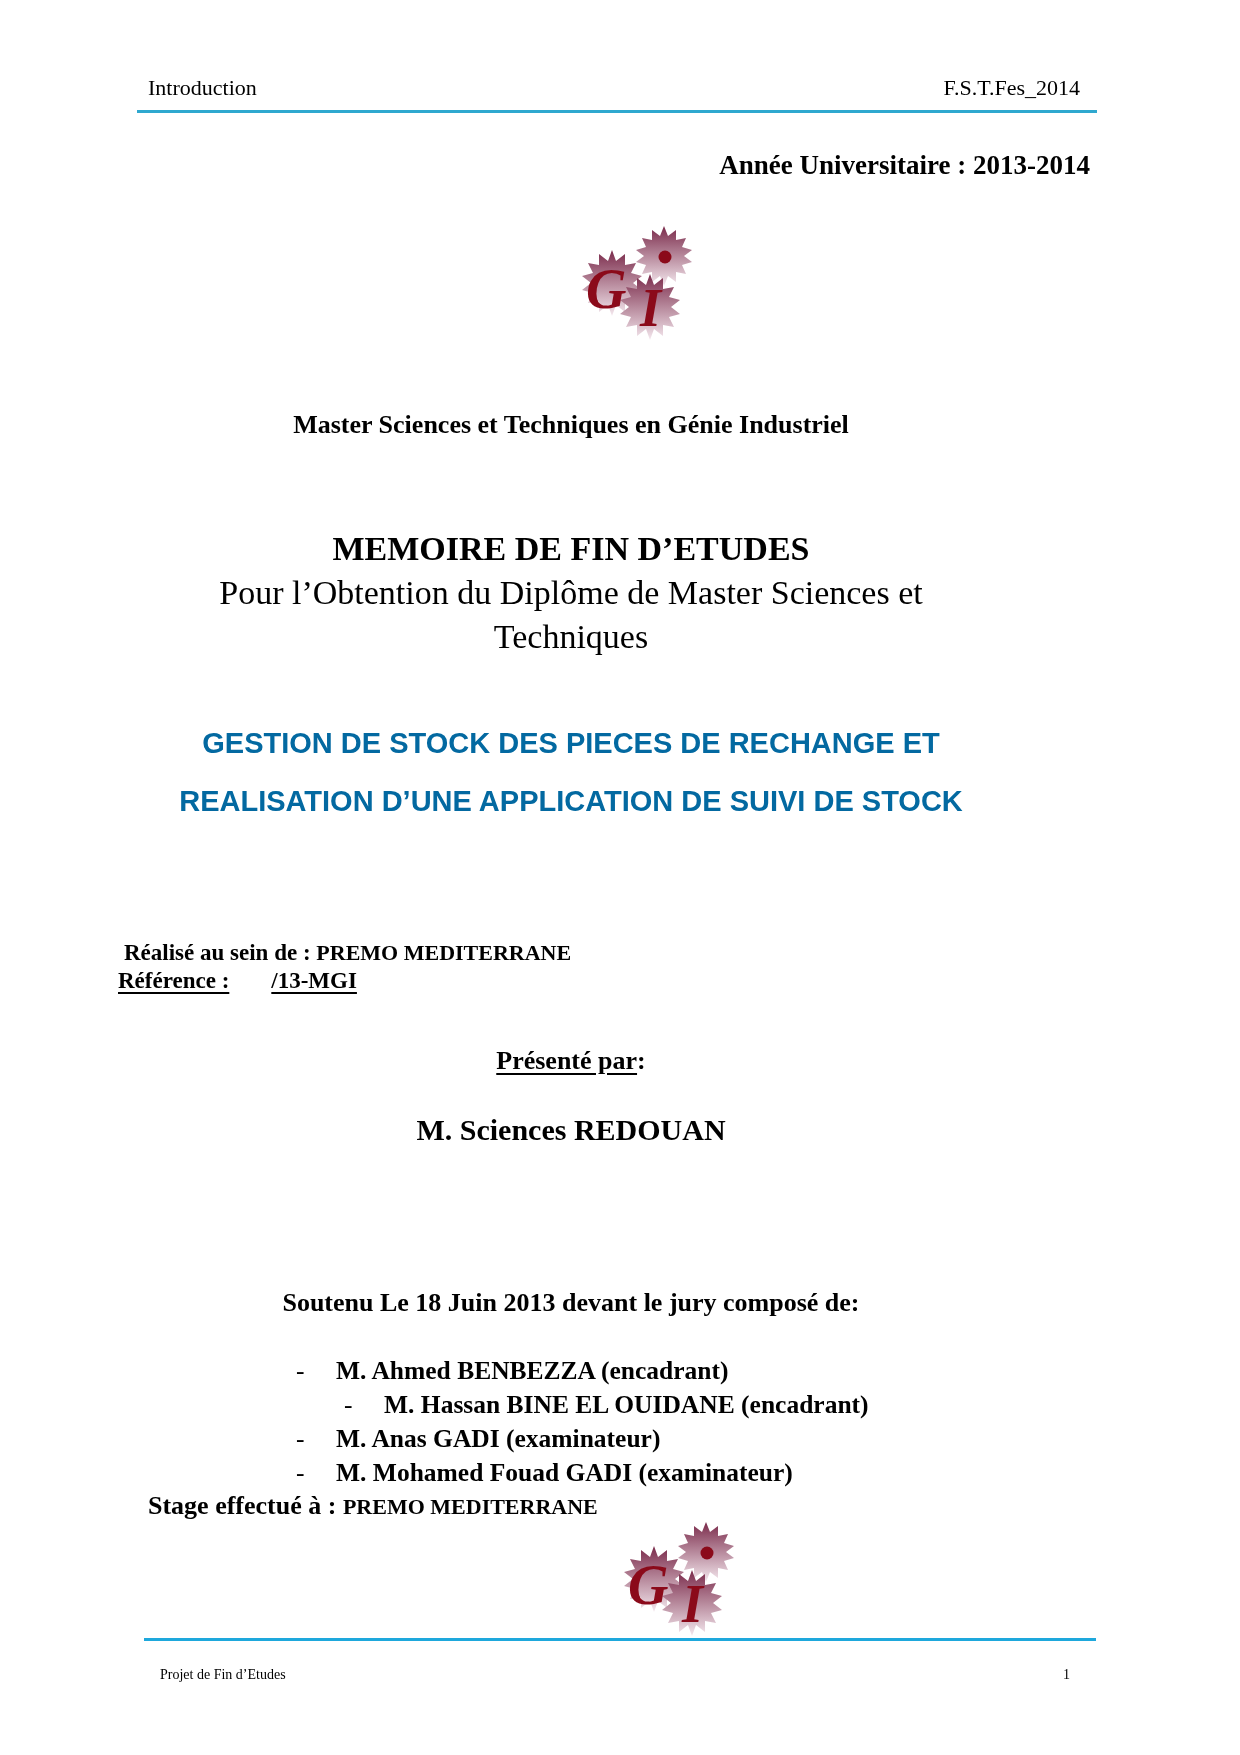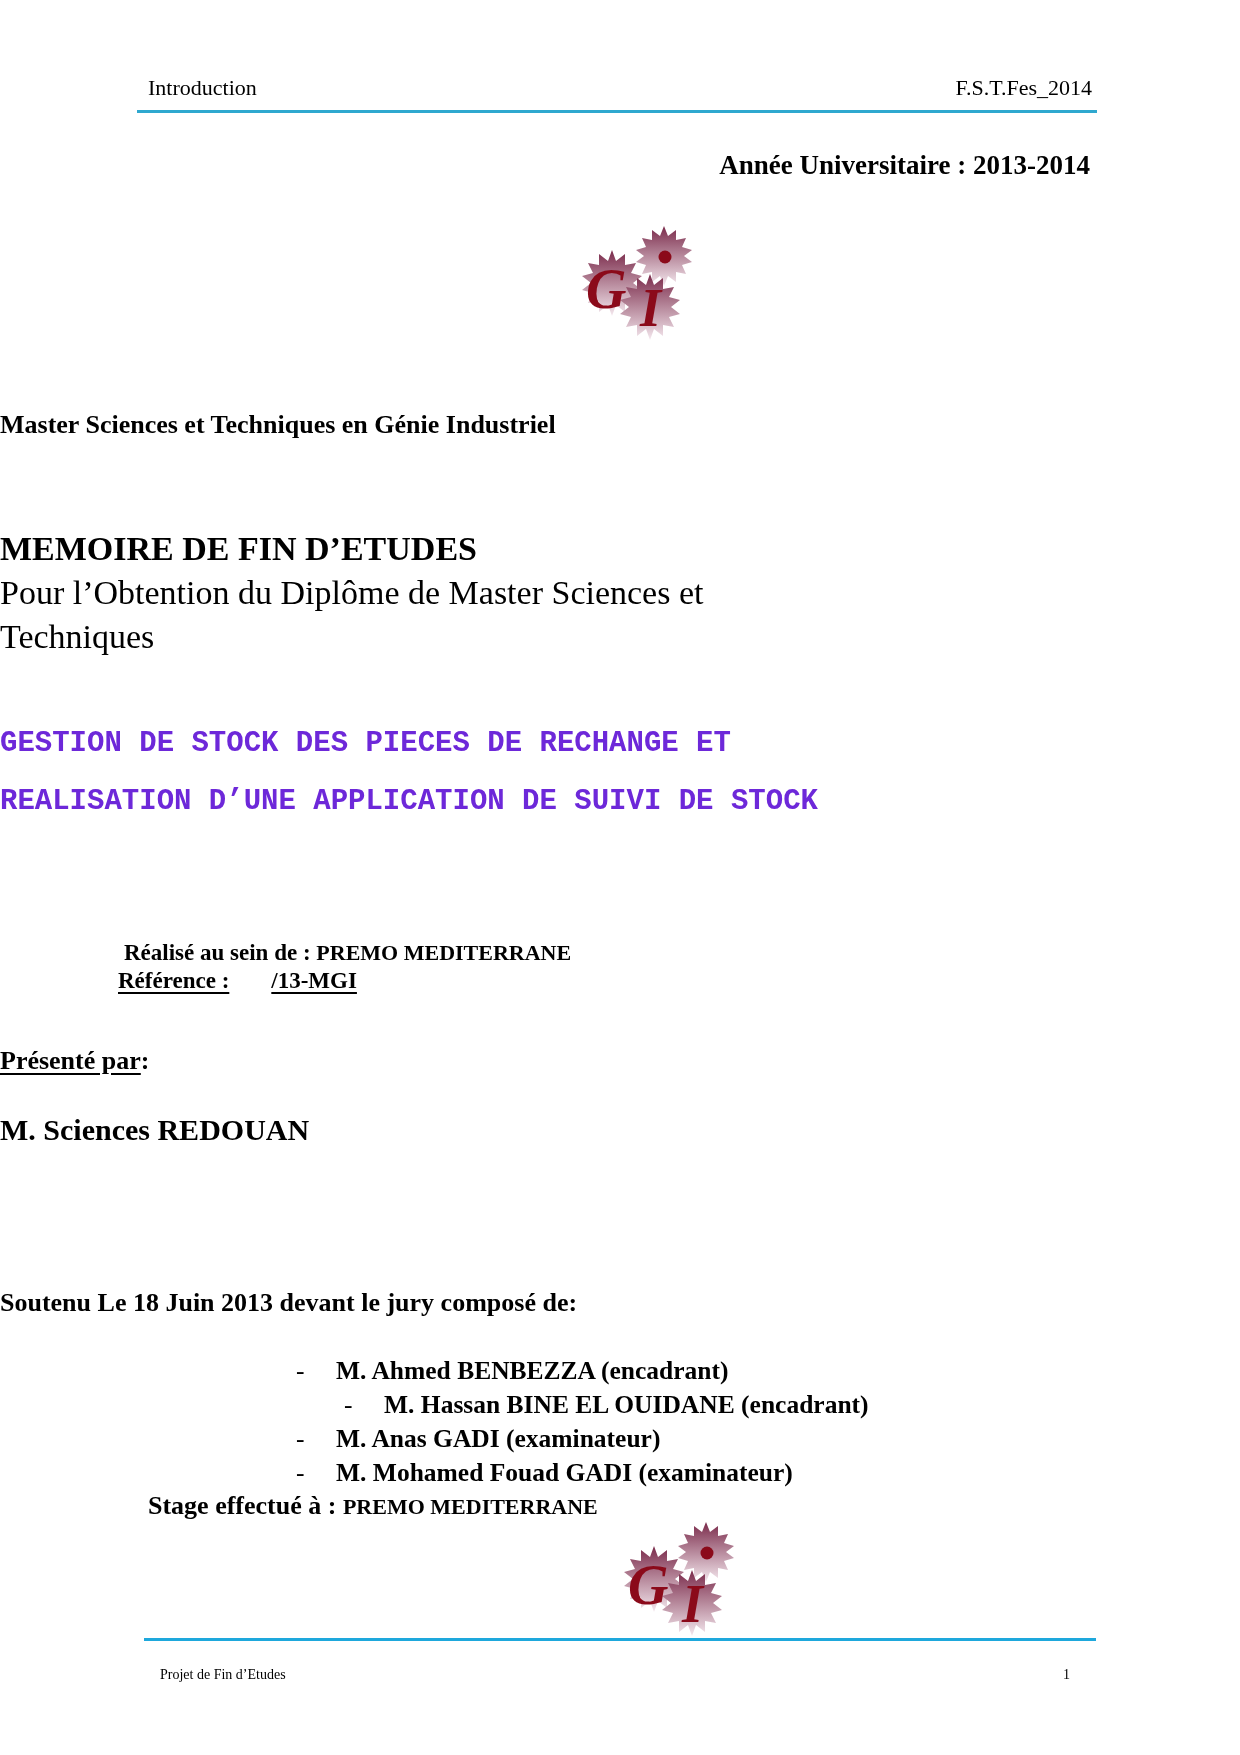--- a/index.html
+++ b/index.html
@@ -1,35 +1,35 @@
 <!DOCTYPE html>
 <html><head>
 <meta charset="utf-8">
 <style>
   html, body { margin: 0; padding: 0; background: #ffffff; }
   body { width: 1240px; height: 1755px; position: relative; overflow: hidden;
          font-family: "Liberation Serif", "DejaVu Serif", serif; color: #000; }
   .abs { position: absolute; white-space: nowrap; }
   .b { font-weight: bold; }
-  .center { left: 0; width: 1142px; }
+  .center { left: 0; width: 1142px; text-align: center; }
   .rule { position: absolute; height: 3px; background: #2fa8cf; }
   .hdr { font-size: 22px; font-weight: normal; top: 75px; }
   .u { text-decoration: underline; text-decoration-thickness: 2px; text-underline-offset: 4px; }
-  .title-sans { font-family: Liberation Mono, monospace; font-weight: bold;
-                color: #6d28d9; font-size: 29px; }
+  .title-sans { font-family: Liberation Sans, sans-serif; font-weight: bold;
+                color: #0369a1; font-size: 29px; }
   .jury { left: 296px; font-size: 25.5px; font-weight: bold; }
   .jury .dash { display: inline-block; width: 40px; font-weight: normal; }
   .logo { position: absolute; }
   .footer { font-size: 14px; top: 1667px; margin-left: 12px; }
 </style>
 </head>
 <body>
 
 <div class="abs hdr" style="left:148px;">Introduction</div>
-<div class="abs hdr" style="right:148px;">F.S.T.Fes_2014</div>
+<div class="abs hdr" style="right:160px;">F.S.T.Fes_2014</div>
 <div class="rule" style="left:137px; width:960px; top:110px;"></div>
 
 <div class="abs b" style="right:150px; top:150px; font-size:27px;">Année Universitaire : 2013-2014</div>
 
 <svg class="logo" style="left:572px; top:226px;" width="128" height="115" viewBox="0 0 128 115">
   <defs>
     <radialGradient id="g1" cx="50%" cy="40%" r="60%">
       <stop offset="0%" stop-color="#f6eef1"></stop>
       <stop offset="55%" stop-color="#b07890"></stop>
       <stop offset="100%" stop-color="#7a2a4a"></stop>

